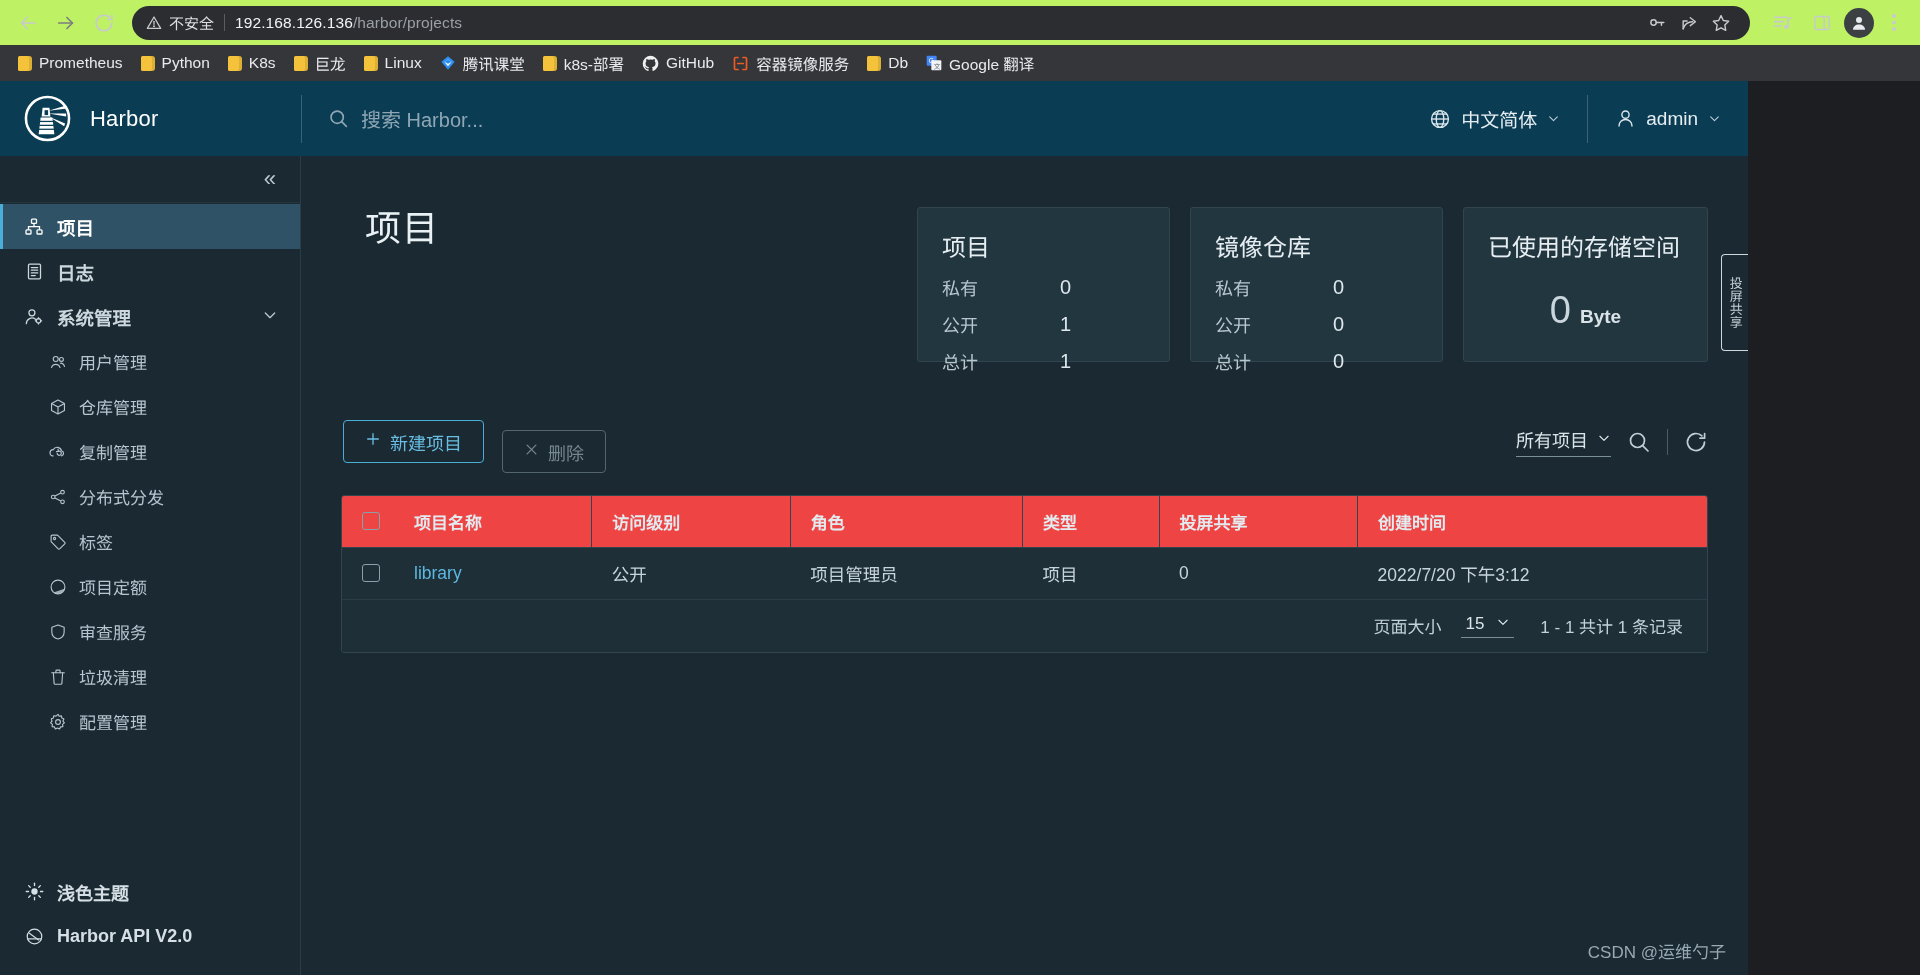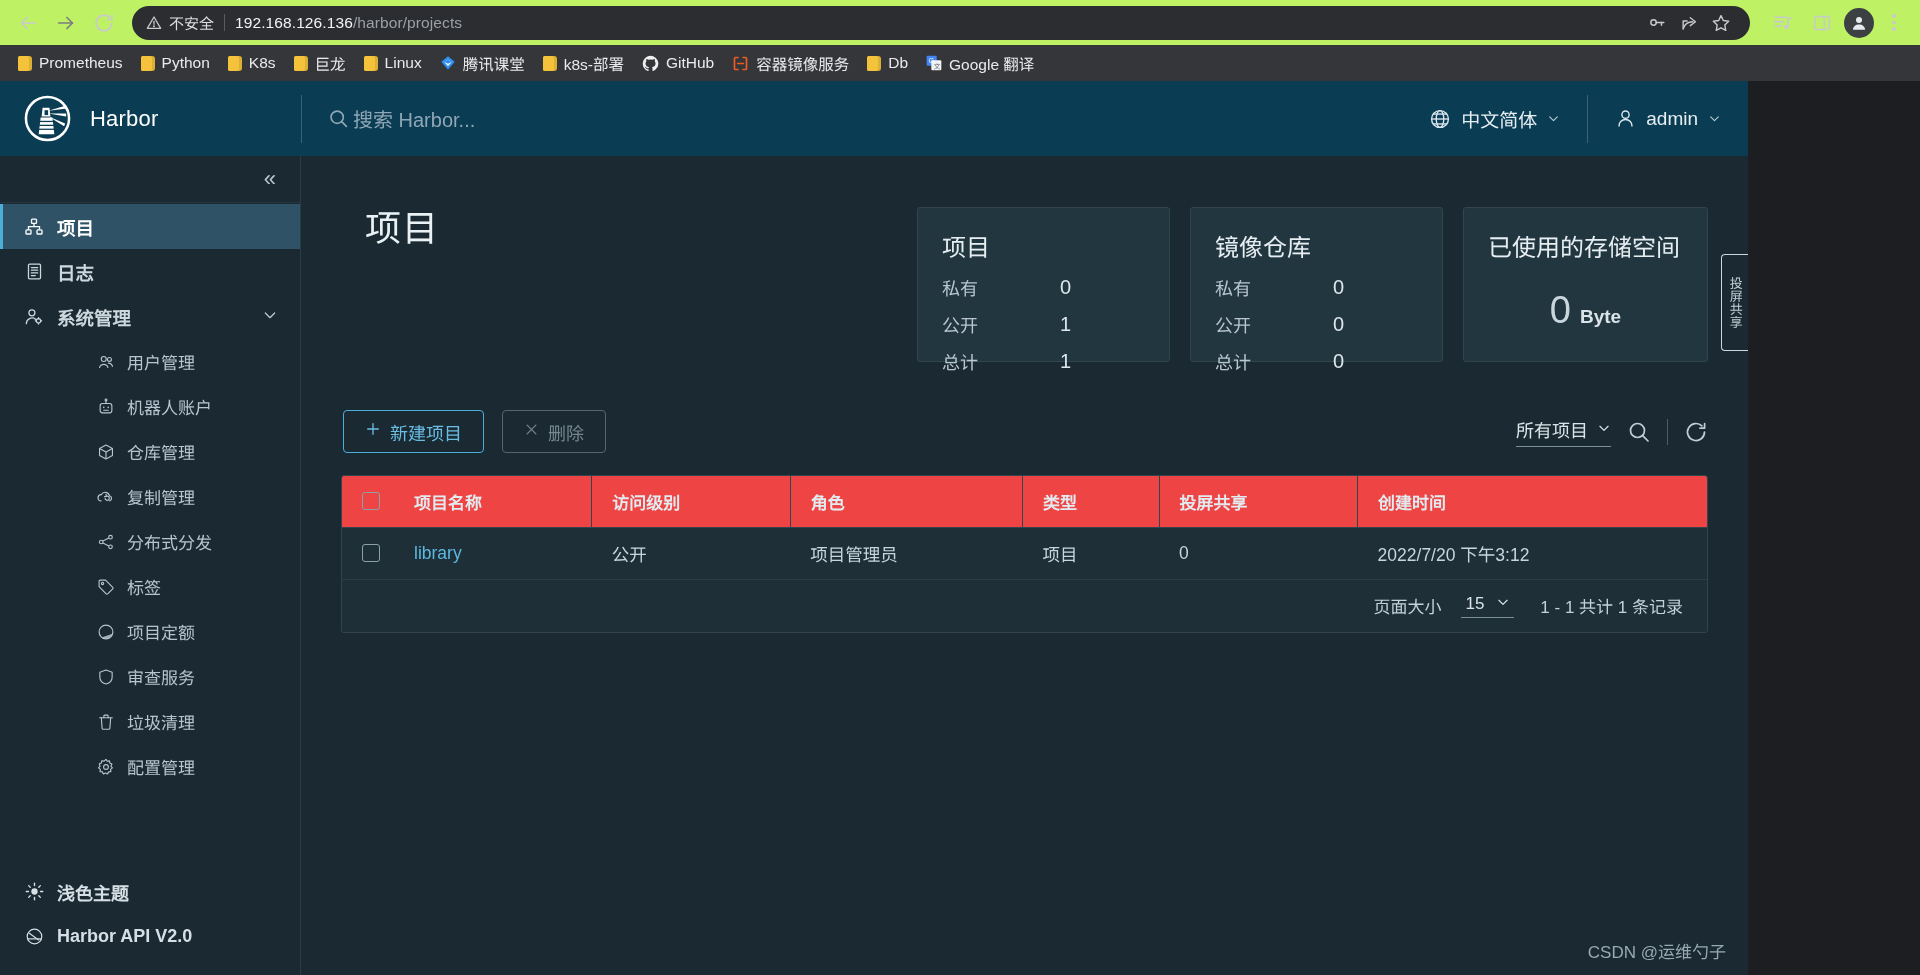--- a/index.html
+++ b/index.html
@@ -140,21 +140,21 @@
     display: flex; align-items: center;
     gap: 19px;
     padding-left: 24px;
     width: 301px;
     flex: 0 0 auto;
     cursor: pointer;
   }
   .brand-title { color: #fff; font-size: 22px; letter-spacing: .2px; }
   .header-divider { width: 1px; height: 48px; background: rgba(255,255,255,.20); flex:0 0 auto;}
   .app-search {
-    display: flex; align-items: center; gap: 4px;
+    display: flex; align-items: center; gap: 12px;
     padding-left: 26px;
     flex: 1 1 auto;
     cursor: text;
   }
   .app-search-text { color: #8fa7b4; font-size: 20px; }
   .header-right { display: flex; align-items: center; flex: 0 0 auto; height: 100%; }
   .hdr-item {
     display: flex; align-items: center; gap: 10px;
     color: #e6eef2;
     font-size: 19px;
@@ -206,21 +206,20 @@
   .nav-item .expand { margin-left: auto; margin-right: 22px; color: #b7c7d1; }
 
   .subnav-item {
     display: flex; align-items: center;
     gap: 12px;
     height: 45px;
     padding-left: 48px;
     color: #b6c5cf;
     font-size: 17px;
     cursor: pointer;
-    margin-left: 48px;
   }
   .subnav-item .nav-ico { width: 19px; display:flex; align-items:center; justify-content:center; flex:0 0 auto;}
 
   .sidebar-bottom { margin-top: auto; padding-bottom: 16px; }
   .bottom-item {
     display: flex; align-items: center;
     gap: 13px;
     height: 45px;
     padding-left: 24px;
     color: #d5dfe5;
@@ -686,33 +685,20 @@
             <svg width="18" height="18" viewBox="0 0 24 24" fill="none" stroke="#b6c5cf" stroke-width="1.5" stroke-linecap="round">
               <circle cx="9" cy="8" r="3.3"></circle>
                 <path d="M3.4 19.4 a5.8 5.8 0 0 1 11.2 0"></path>
                 <circle cx="16.6" cy="8.6" r="2.6"></circle>
                 <path d="M15 13.6 a5 5 0 0 1 5.6 4.4"></path>
             </svg>
           </span>
           <span>用户管理</span>
         </div>
 
-        <div class="subnav-item">
-          <span class="nav-ico">
-            <svg width="18" height="18" viewBox="0 0 24 24" fill="none" stroke="#b6c5cf" stroke-width="1.5" stroke-linecap="round">
-              <rect x="4.2" y="7.4" width="15.6" height="12.4" rx="3"></rect>
-                <line x1="12" y1="3.2" x2="12" y2="7.4"></line>
-                <circle cx="12" cy="2.6" r="1.2"></circle>
-              <circle cx="9" cy="12.4" r="1.1" fill="#b6c5cf" stroke="none"></circle>
-                <circle cx="15" cy="12.4" r="1.1" fill="#b6c5cf" stroke="none"></circle>
-              <line x1="9" y1="16.4" x2="15" y2="16.4"></line>
-            </svg>
-          </span>
-          <span>机器人账户</span>
-        </div>
 
         <div class="subnav-item">
           <span class="nav-ico">
             <svg width="18" height="18" viewBox="0 0 24 24" fill="none" stroke="#b6c5cf" stroke-width="1.5" stroke-linejoin="round">
               <path d="M12 2.6 L20.6 7.3 V16.7 L12 21.4 L3.4 16.7 V7.3 Z"></path>
                 <path d="M3.4 7.3 L12 12 L20.6 7.3 M12 12 V21.4"></path>
             </svg>
           </span>
           <span>仓库管理</span>
         </div>
@@ -874,21 +860,21 @@
       <div class="toolbar">
         <div class="btn btn-outline-primary">
           <span>
             <svg width="16" height="16" viewBox="0 0 24 24" fill="none" stroke="#69bde3" stroke-width="2" stroke-linecap="round">
                 <line x1="12" y1="4" x2="12" y2="20"></line>
                 <line x1="4" y1="12" x2="20" y2="12"></line>
               </svg>
           </span>
           <span>新建项目</span>
         </div>
-        <div class="btn btn-outline-disabled" style="margin-left:18px;">
+        <div class="btn btn-outline-disabled" style="margin-left:18px;margin-top:20px;">
           <span>
             <svg width="15" height="15" viewBox="0 0 24 24" fill="none" stroke="#77878f" stroke-width="2" stroke-linecap="round">
                 <line x1="5" y1="5" x2="19" y2="19"></line>
                 <line x1="19" y1="5" x2="5" y2="19"></line>
               </svg>
           </span>
           <span>删除</span>
         </div>
 
         <div class="toolbar-right">

